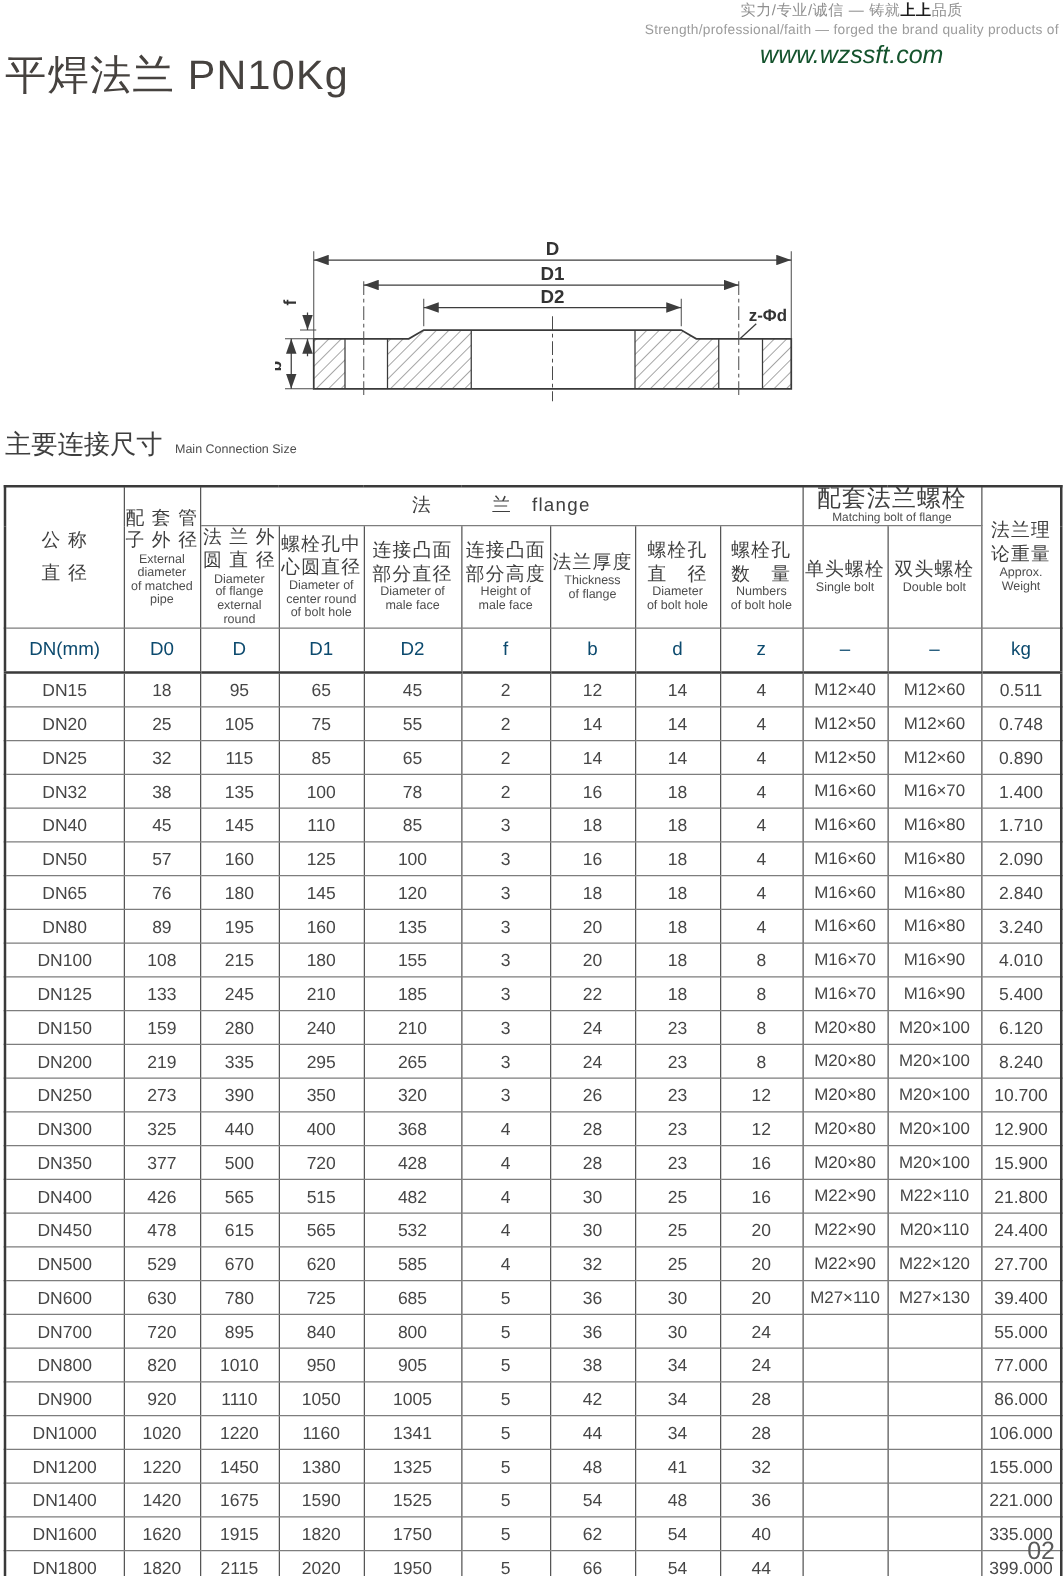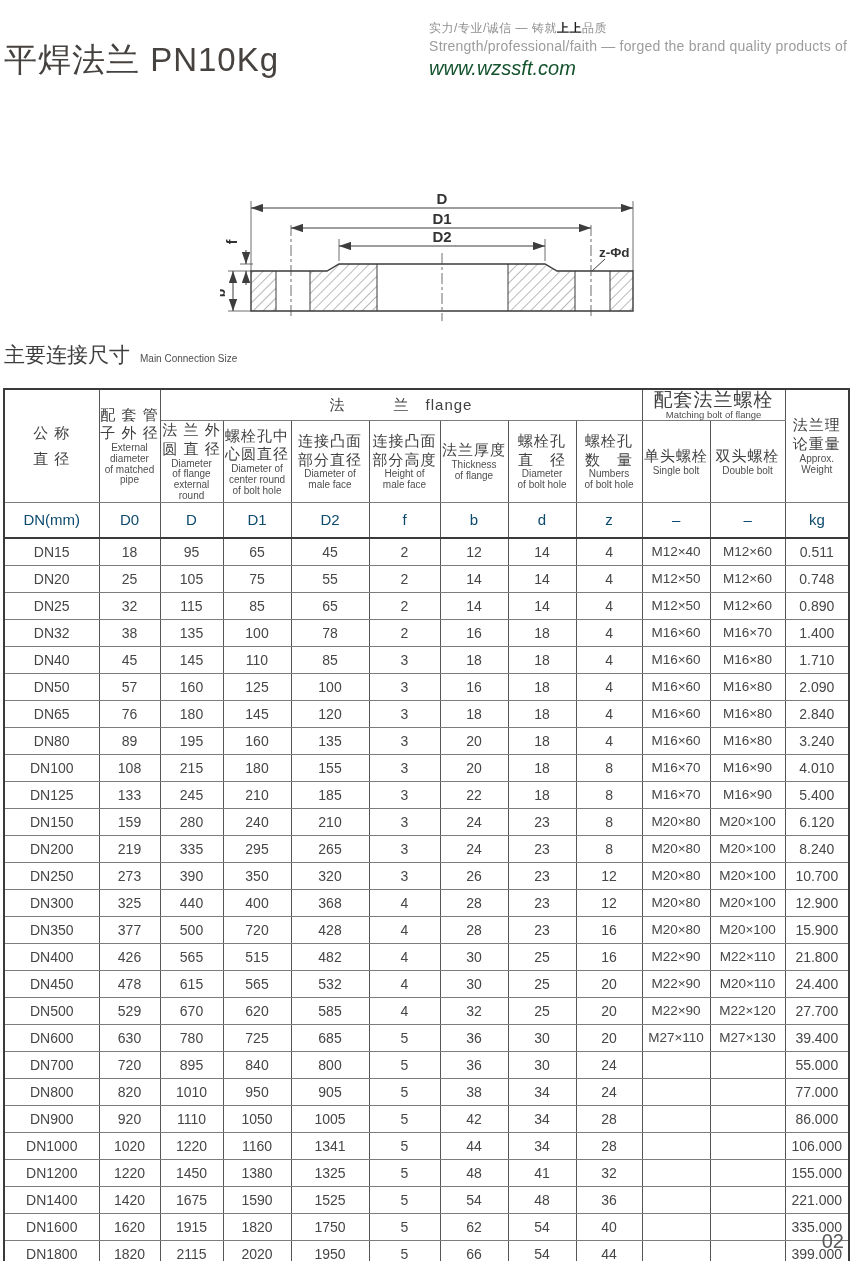--- a/index.html
+++ b/index.html
@@ -1,22 +1,22 @@
 <!DOCTYPE html>
 <html><head>
 <meta charset="utf-8">
 <style>
   html,body{margin:0;padding:0;background:#fff;}
   .page{position:relative;width:851px;height:1261px;background:#fff;overflow:hidden;
         font-family:"Liberation Sans",sans-serif;color:#444;}
   
-  .top-header{position:absolute;top:20px;right:4px;text-align:left;}
+  .top-header{position:absolute;top:0;right:4px;text-align:center;}
   .slogan{font-size:12px;color:#8f8f8f;letter-spacing:.5px;}
   .slogan b{color:#1d1d1d;font-weight:bold;}
-  .slogan-en{font-size:14px;color:#9c9c9c;margin-top:1px;letter-spacing:.2px;}
+  .slogan-en{font-size:11px;color:#9c9c9c;margin-top:1px;letter-spacing:.2px;}
   .website{font-size:20px;color:#14532d;font-style:italic;margin-top:3px;font-weight:500;}
   
   .title-cn{position:absolute;left:4px;top:38px;margin:0;font-size:33px;font-weight:400;
             color:#46423f;letter-spacing:1px;}
   .title-en{position:absolute;left:4px;top:82px;margin:0;font-size:22px;font-weight:400;color:#46423f;}
   
   .drawing{position:absolute;left:220px;top:185px;}
   
   .section-title{position:absolute;left:4px;top:341px;font-size:21px;color:#3e3e3e;}
   .section-title .en{margin-left:10px;}

